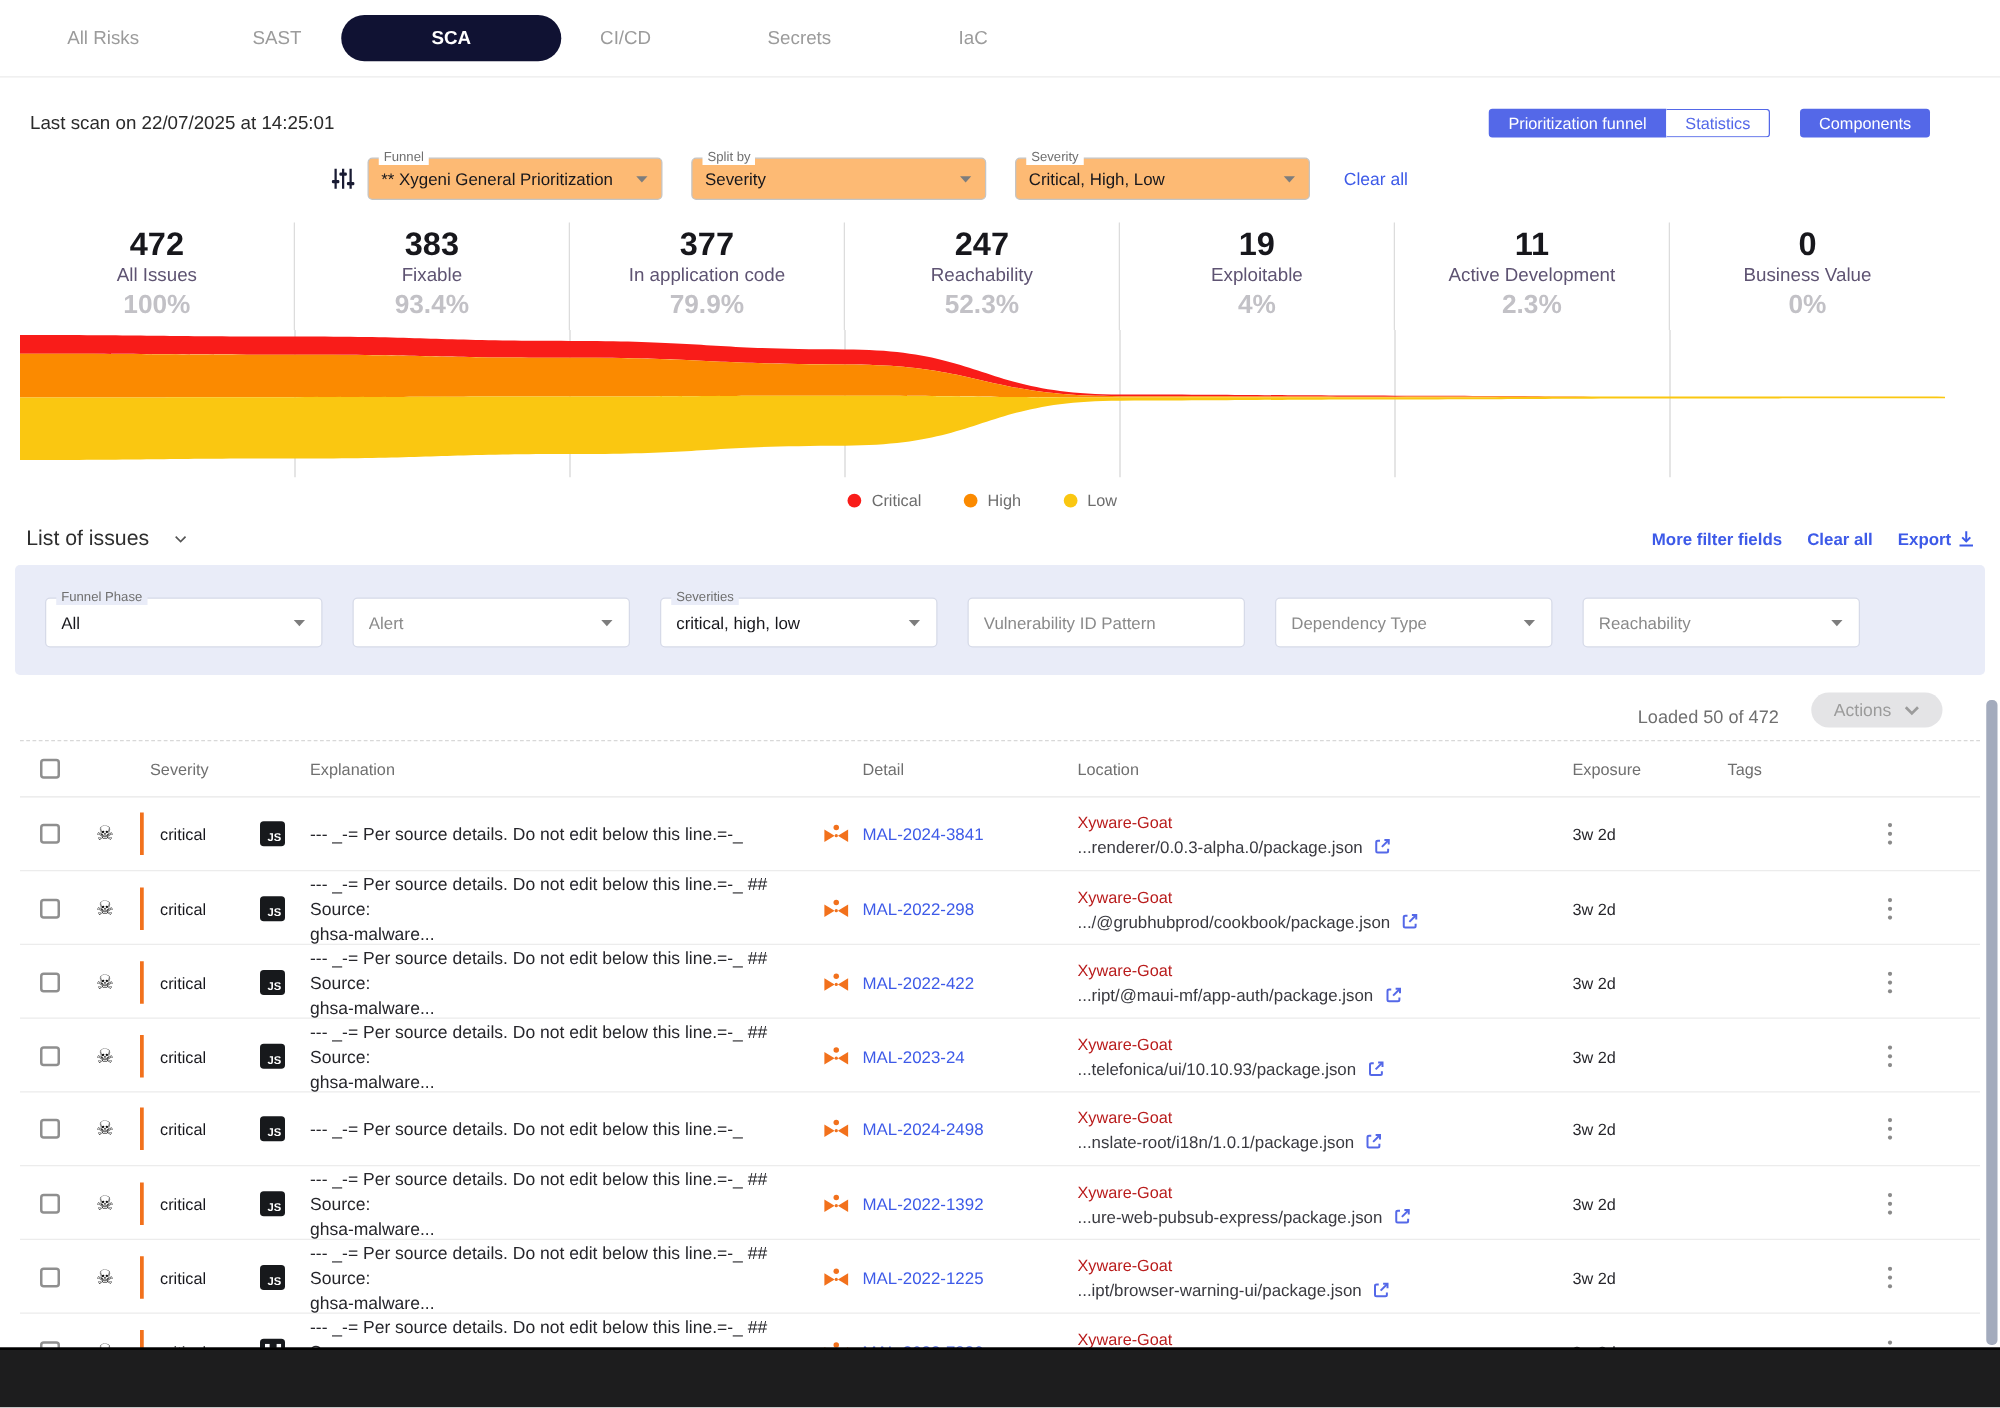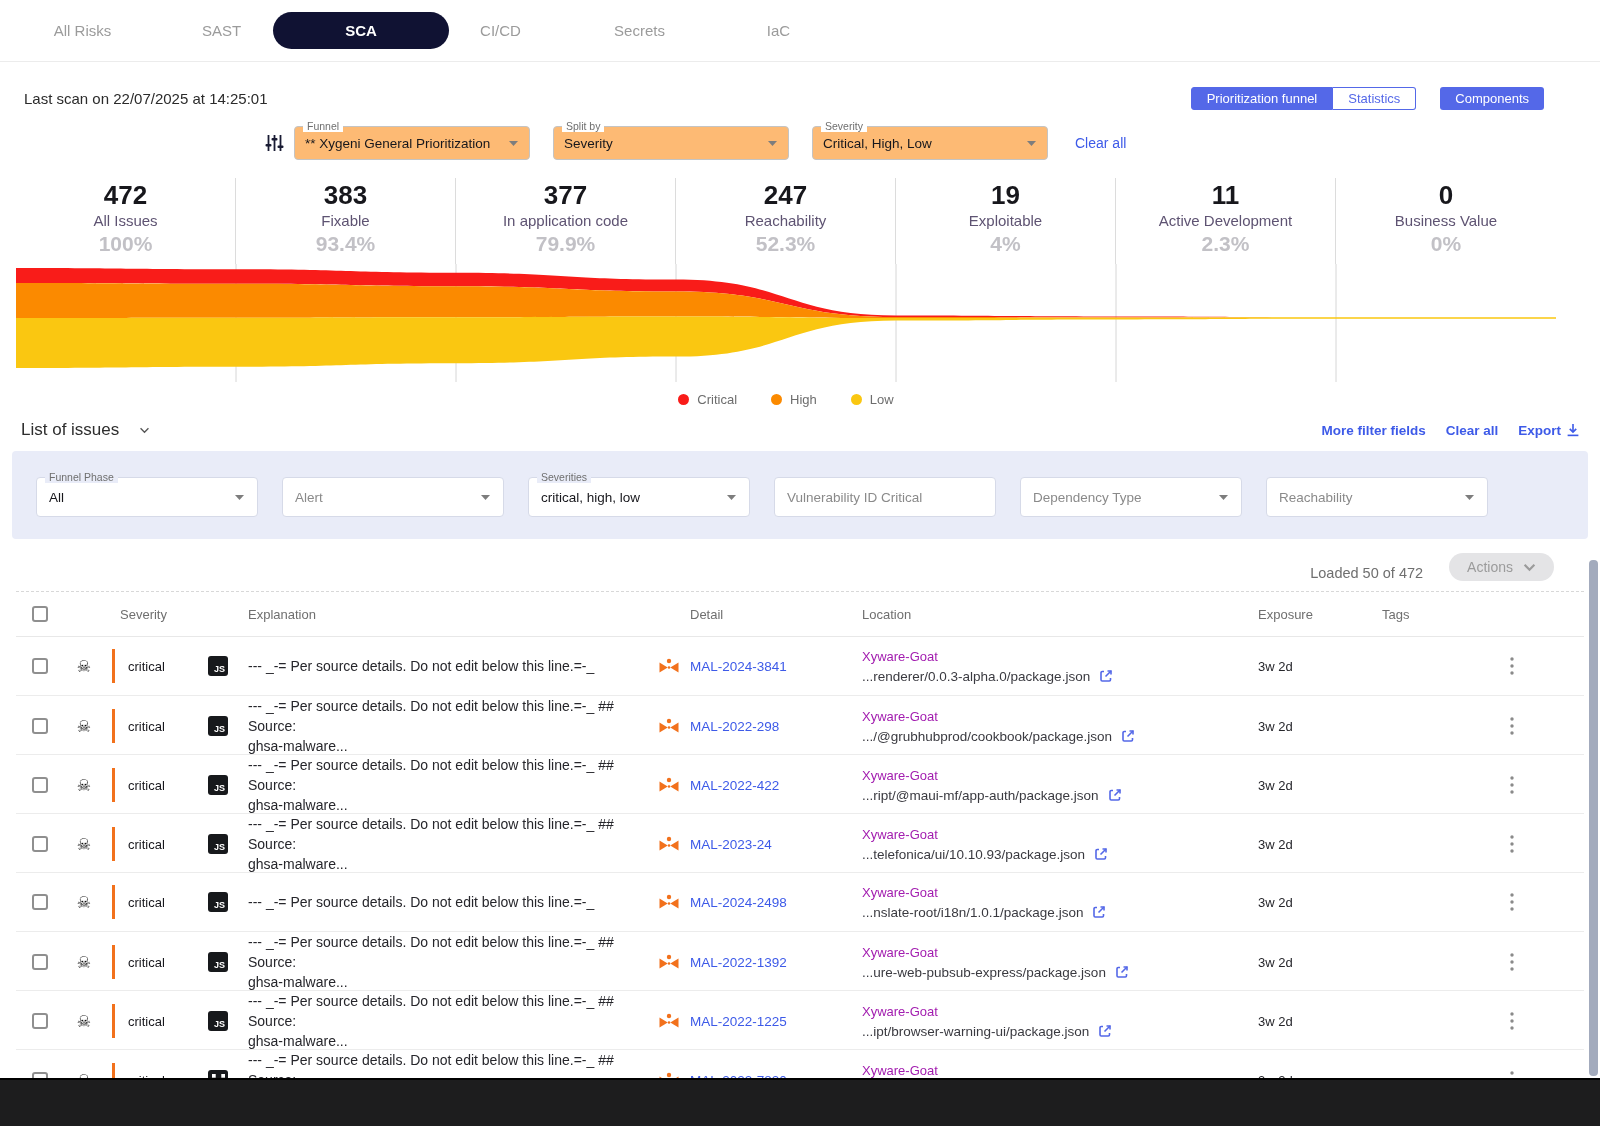--- a/index.html
+++ b/index.html
@@ -73,21 +73,21 @@
   .sevbar{width:3px;height:34px;background:#f2711c}
   .sevtxt{font-size:13px;color:#17171c}
   .c-badge{padding-left:14px}
   .jsbadge{width:20px;height:20px;background:#17191c;border-radius:3px;color:#fff;font-size:9px;font-weight:bold;display:flex;align-items:flex-end;justify-content:flex-end;padding:2px 3px}
   .qrbadge{width:20px;height:20px;background:#17191c;border-radius:3px;display:flex;align-items:center;justify-content:center}
   .c-exp{font-size:14px;color:#26262b;line-height:20px;padding:0 24px 0 10px}
   .h-detail{padding-left:52px}
   .c-detail{display:flex;align-items:center;gap:10px;padding-left:20px}
   .mallink{color:#3d5ae8;font-size:13.5px;cursor:pointer;white-space:nowrap}
   .c-loc{display:flex;flex-direction:column;gap:5px;padding-left:12px}
-  .repo{color:#a21caf;font-size:13px;cursor:pointer}
+  .repo{color:#b91c1c;font-size:13px;cursor:pointer}
   .pathline{display:flex;gap:9px;align-items:center;color:#3a3a40;font-size:13.5px}
   .c-expo{font-size:13px;color:#26262b;padding-left:12px}
   .c-tags{padding-left:6px}
   .c-kebab{padding-left:14px;cursor:pointer;display:flex}
 
   .vscroll{position:absolute;right:2px;top:560px;width:9px;height:516px;background:#a3abbd;border-radius:4px;z-index:15;cursor:grab}
   .darkbar{position:absolute;left:0;bottom:0;width:1600px;height:48px;background:#1d1d1e;z-index:20;border-top:2px solid #000}
 </style>
 </head>
 <body>
@@ -256,21 +256,21 @@
         </svg>
       </div>
       <div class="pbox">
         <span class="lbl">Severities</span>
         <span class="val">critical, high, low</span>
         <svg width="11" height="7" viewBox="0 0 11 7">
           <path d="M1 1l4.5 5L10 1z" fill="#7d7d7d"></path>
         </svg>
       </div>
       <div class="pbox">
-        <span class="val ph">Vulnerability ID Critical</span>
+        <span class="val ph">Vulnerability ID Pattern</span>
       </div>
       <div class="pbox">
         <span class="val ph">Dependency Type</span>
         <svg width="11" height="7" viewBox="0 0 11 7">
           <path d="M1 1l4.5 5L10 1z" fill="#7d7d7d"></path>
         </svg>
       </div>
       <div class="pbox">
         <span class="val ph">Reachability</span>
         <svg width="11" height="7" viewBox="0 0 11 7">

